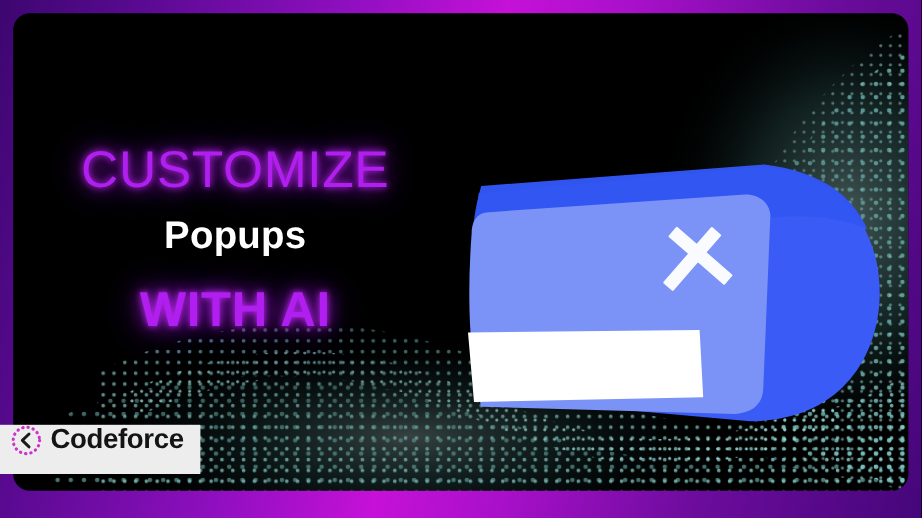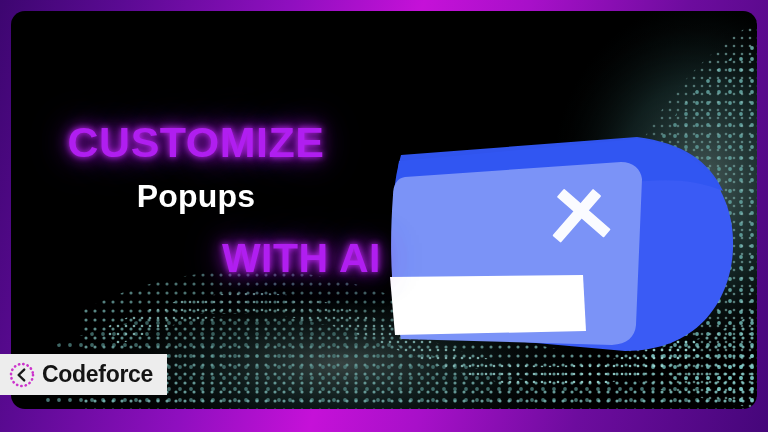--- a/index.html
+++ b/index.html
@@ -65,21 +65,21 @@
   
   .text-block {
     position: absolute;
     left: 0px;
     top: 110px;
     width: 370px;
     text-align: center;
   }
   .headline-top {
     font-size: 43px;
-    font-weight: 700;
+    font-weight: 400;
     letter-spacing: 0.5px;
     line-height: 1;
     color: #b01ef0;
     margin: 0 0 16px 0;
     text-shadow:
       0 0 6px rgba(200, 40, 255, 0.95),
       0 0 16px rgba(176, 30, 240, 0.85),
       0 0 30px rgba(150, 20, 215, 0.6),
       0 0 48px rgba(130, 10, 200, 0.35);
   }
@@ -96,32 +96,30 @@
     font-weight: 700;
     letter-spacing: 0.5px;
     line-height: 1;
     color: #b01ef0;
     margin: 0;
     text-shadow:
       0 0 6px rgba(200, 40, 255, 0.95),
       0 0 16px rgba(176, 30, 240, 0.85),
       0 0 30px rgba(150, 20, 215, 0.6),
       0 0 48px rgba(130, 10, 200, 0.35);
-    text-align: right;
   }
 
   
   .brand-badge {
     position: absolute;
     left: 0px;
     bottom: 37px;
     height: 41px;
     padding: 0 14px 0 9px;
     display: flex;
-    align-items: center;
     gap: 7px;
     background: #ededed;
     z-index: 9;
   }
   .brand-mark {
     width: 26px;
     height: 26px;
     flex: 0 0 26px;
     position: relative;
   }

